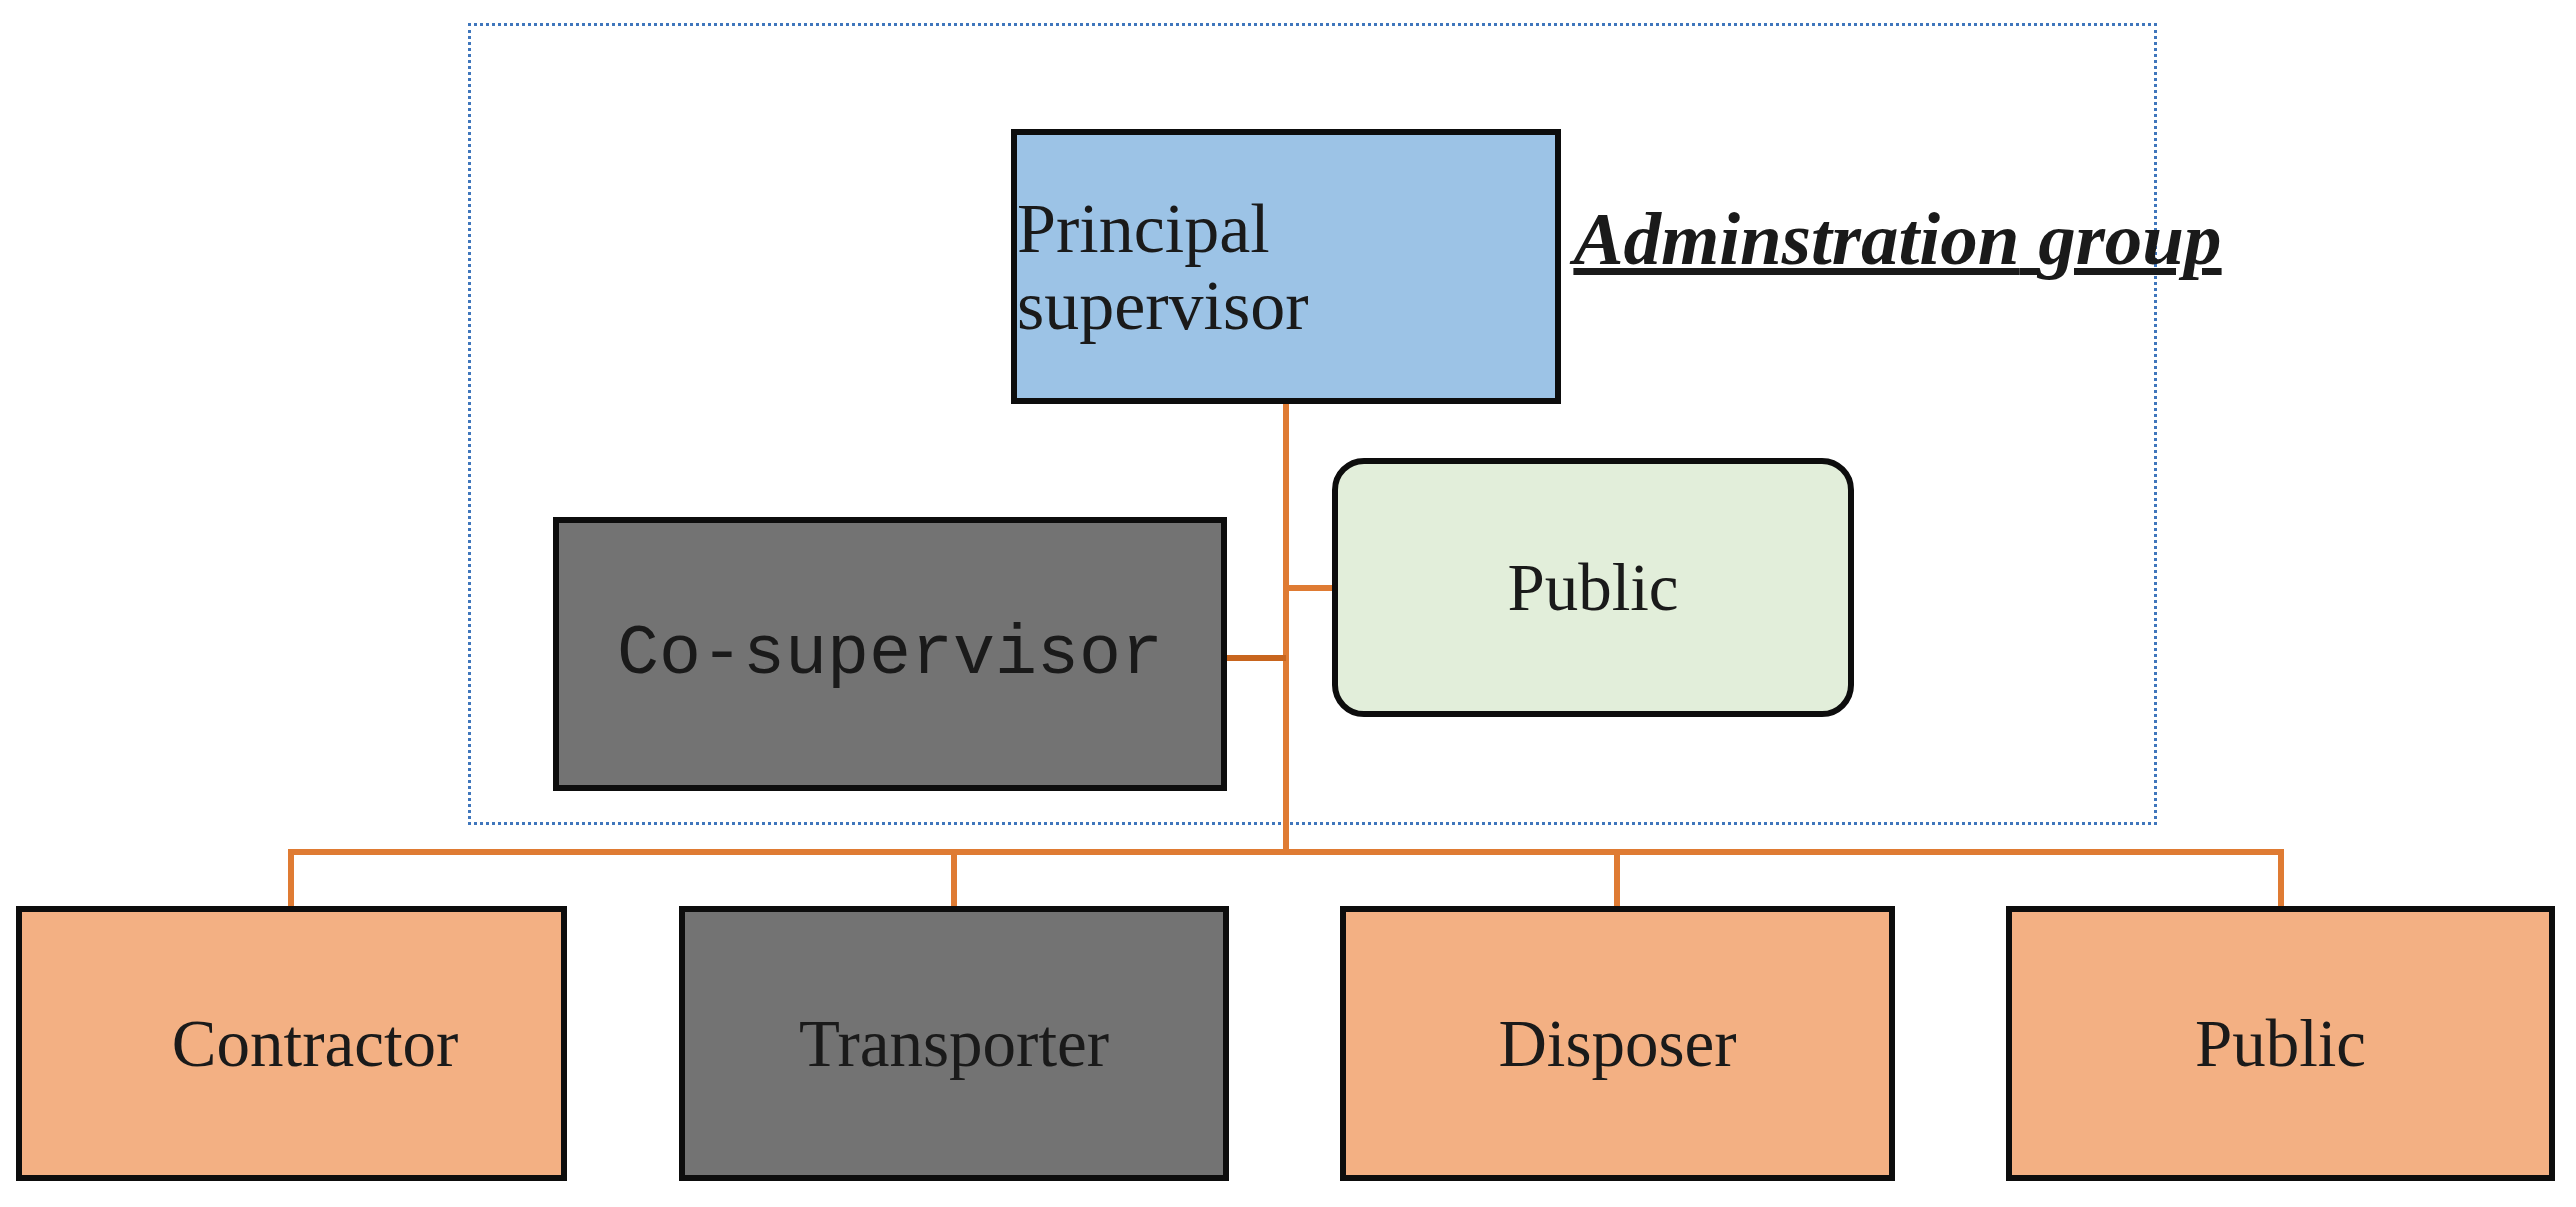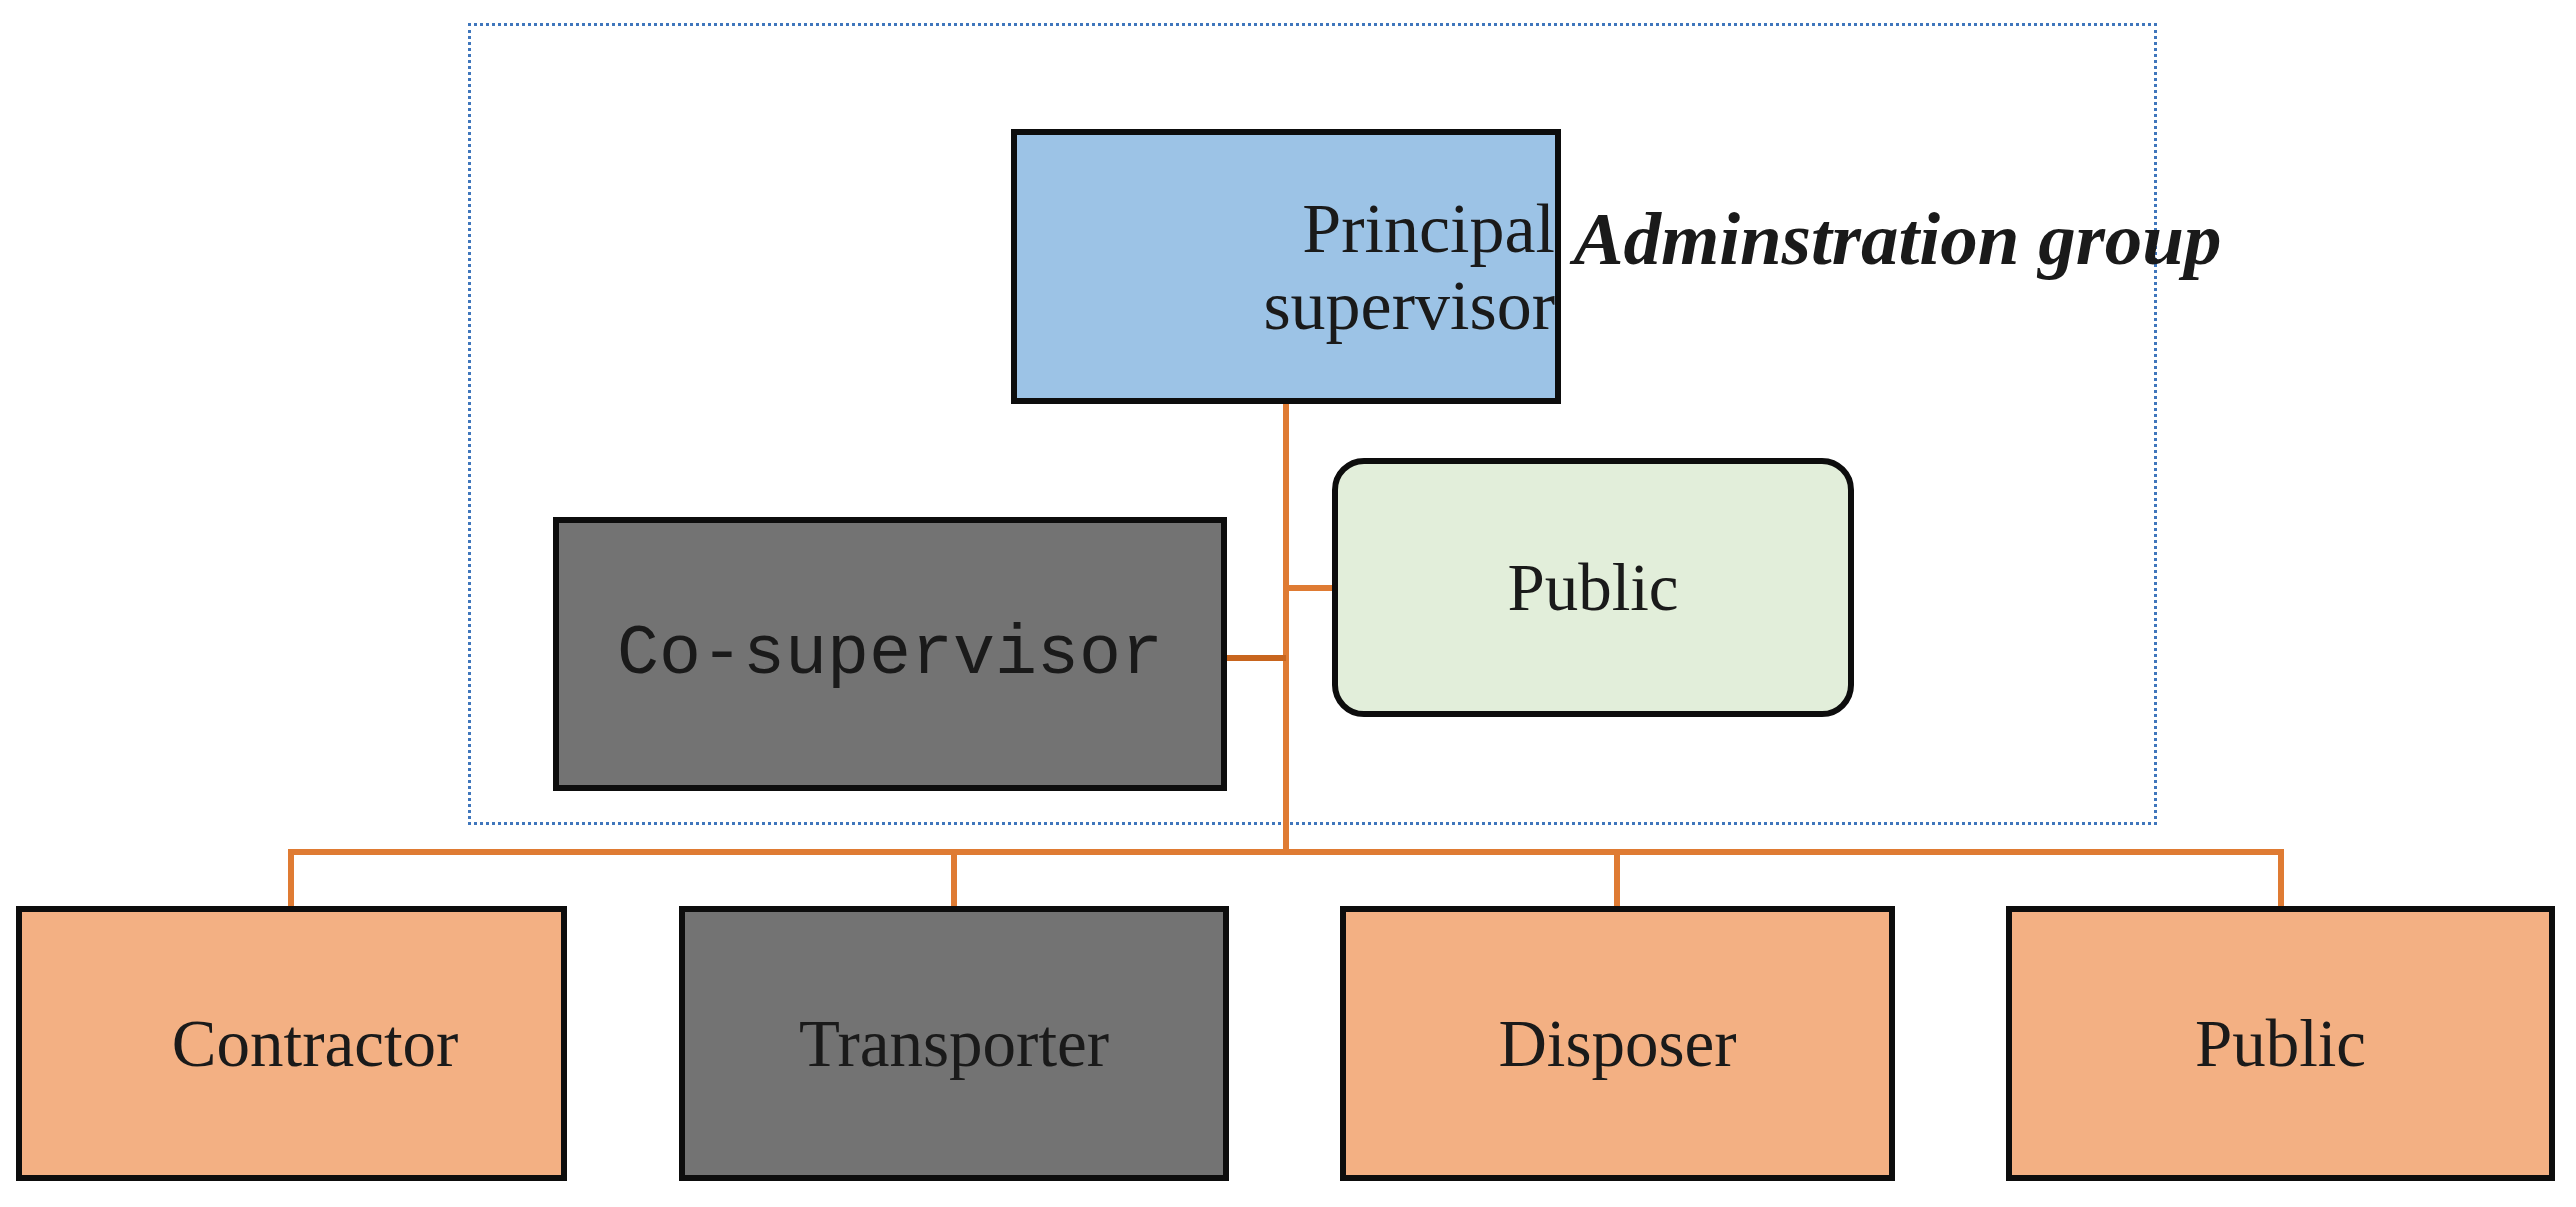--- a/index.html
+++ b/index.html
@@ -16,21 +16,21 @@
     color: #1a1a1a;
     overflow: hidden;
   }
   .node {
     position: absolute;
     box-sizing: border-box;
     border: 6.2px solid #0d0d0d;
     display: flex;
     align-items: center;
     justify-content: center;
-    text-align: right;
+    text-align: left;
     line-height: 1.1;
   }
   .node .lbl { display: block; }
   .f-large { font-size: 70px; }
   .f-med   { font-size: 67px; }
 
   #admin-border {
     position: absolute;
     box-sizing: border-box;
     left: 468px; top: 22.6px;
@@ -40,20 +40,21 @@
   }
   #admin-label {
     position: absolute;
     left: 1570px; top: 187px;
     width: 655px;
     text-align: center;
     font-size: 75px;
     font-weight: bold;
     font-style: italic;
     line-height: 103px;
+    text-decoration: underline;
   }
 
   #node-principal   { left: 1011px; top: 129px;  width: 550px; height: 275px; background: #9cc3e6; }
   #node-cosup       { left: 553px;  top: 517px;  width: 674px; height: 274px; background: #737373; font-family: Liberation Mono, monospace; }
   #node-public      { left: 1332px; top: 458px;  width: 522px; height: 259px; background: #e2eeda; border-radius: 32px; }
   #node-contractor  { left: 15.6px;   top: 906px; width: 551px; height: 275px; background: #f3b083; padding-left: 48px; }
   #node-transporter { left: 679px;  top: 906px; width: 550px; height: 275px; background: #737373; }
   #node-disposer    { left: 1340px; top: 906px; width: 555px; height: 275px; background: #f3b083; }
   #node-owner       { left: 2006px; top: 906px; width: 549px; height: 275px; background: #f3b083; }
 

